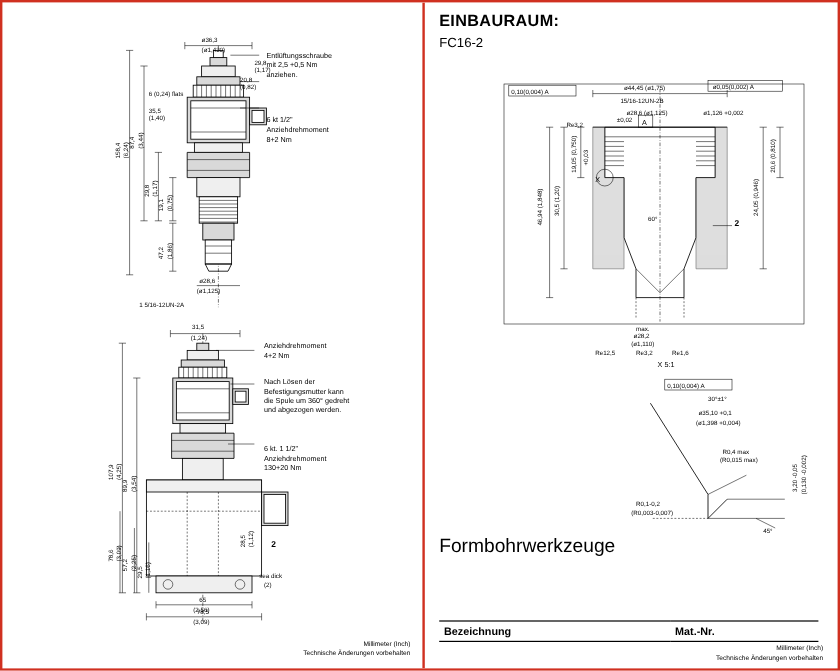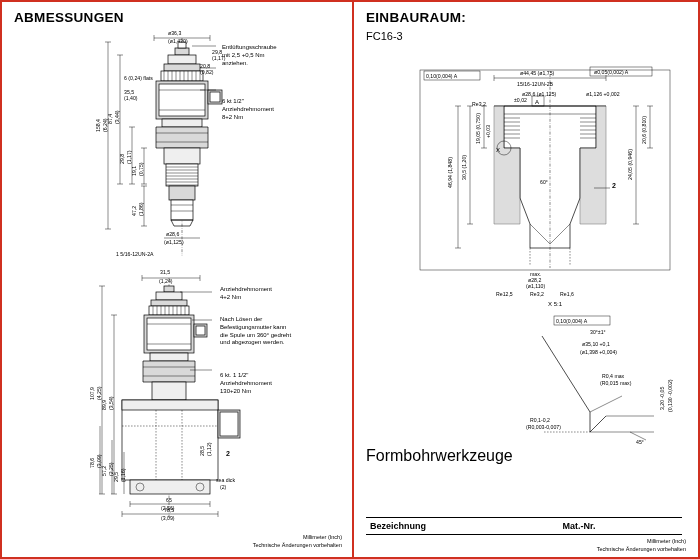--- a/index.html
+++ b/index.html
@@ -33,23 +33,20 @@
   .fbtitle{position:absolute;left:12px;bottom:92px;font-size:16px;}
   .footer{position:absolute;font-size:5.5px;line-height:1.35;text-align:right;}
 </style>
 </head>
 <body>
 
 <div class="page">
   <div class="divider"></div>
 
   <div class="panel left">
-    <div class="title-left">
-      <h1>ABMESSUNGEN</h1>
-    </div>
 
     <svg width="348" height="250" viewBox="0 0 348 250" style="position:absolute;left:0;top:22px;">
 
       <line class="dash" x1="178" y1="14" x2="178" y2="232"></line>
 
       <rect class="fillgray" x="171" y="24" width="14" height="7"></rect>
       <rect class="fillwhite" x="174" y="18" width="8" height="6"></rect>
 
       <rect class="filllight" x="164" y="31" width="28" height="9"></rect>
       <rect class="fillgray" x="160" y="40" width="36" height="7"></rect>
@@ -280,21 +277,21 @@
 130+20 Nm</div>
 
     <div class="footer" style="right:10px;bottom:8px;white-space:pre-line;">Millimeter (Inch)
 Technische Änderungen vorbehalten</div>
   </div>
 
   <div class="panel right">
     <div class="title-right">
       <h1>EINBAURAUM:</h1>
     </div>
-    <div class="subtitle-right">FC16-3</div>
+    <div class="subtitle-right">FC16-2</div>
 
     <svg width="346" height="250" viewBox="0 0 346 250" style="position:absolute;left:0;top:46px;">
 
       <rect class="thin" x="66" y="22" width="250" height="200" fill="none" stroke="#000" stroke-width="0.5"></rect>
 
       <line class="dash" x1="196" y1="26" x2="196" y2="220"></line>
 
       <path class="stroke" d="M150 58 L150 100 L166 100 L166 150 L176 176 L176 200 L216 200 L216 176 L226 150 L226 100 L242 100 L242 58 Z" fill="#ffffff"></path>
 
       <line class="stroke" x1="140" y1="58" x2="252" y2="58"></line>

